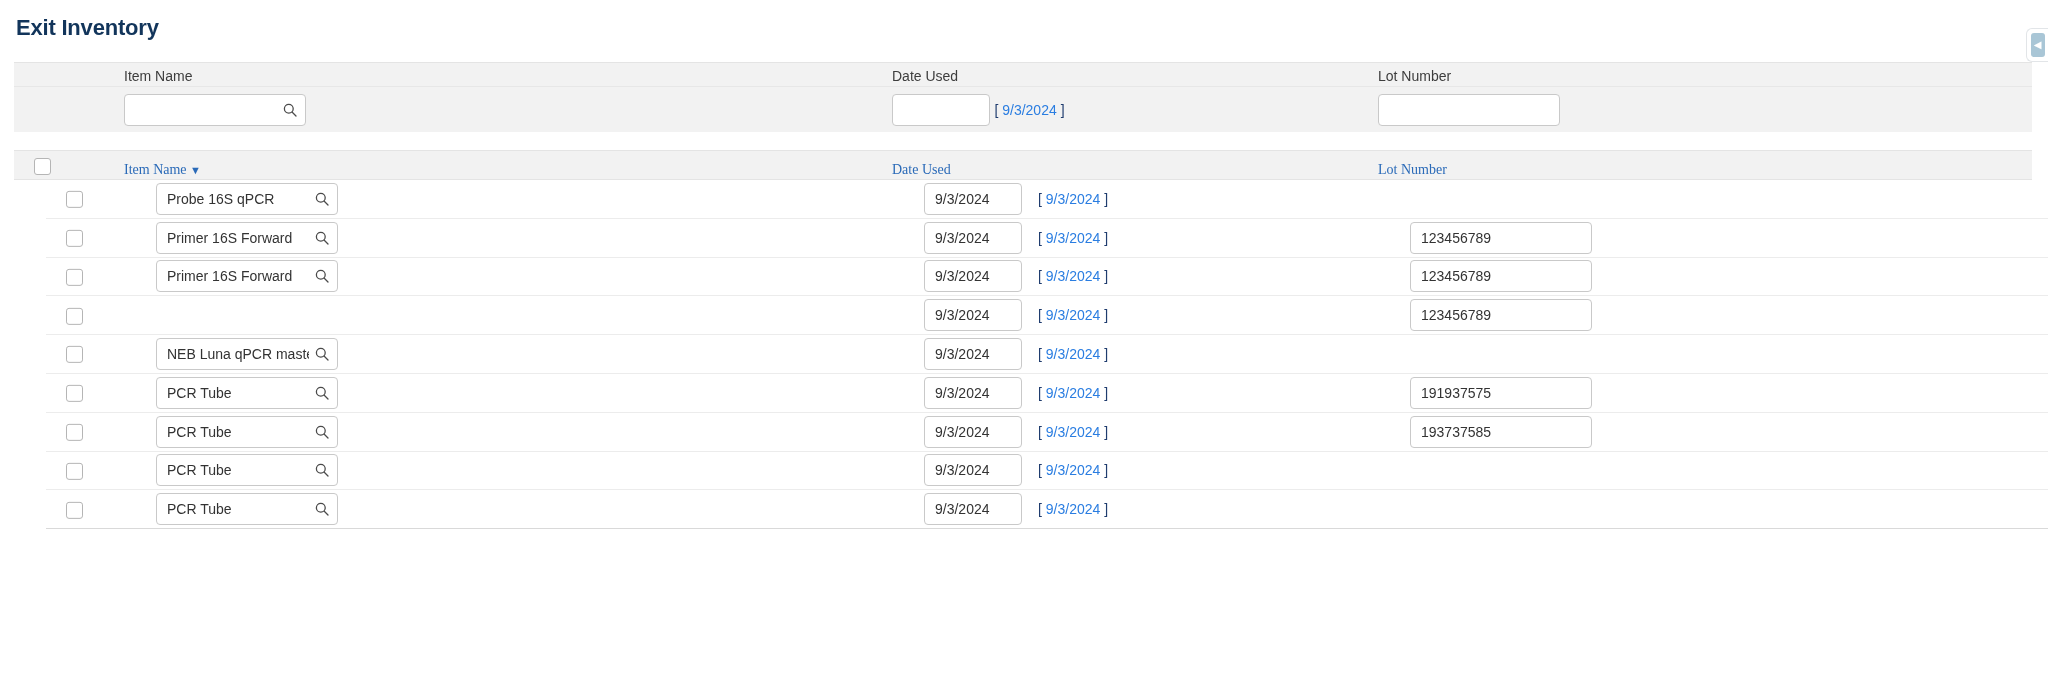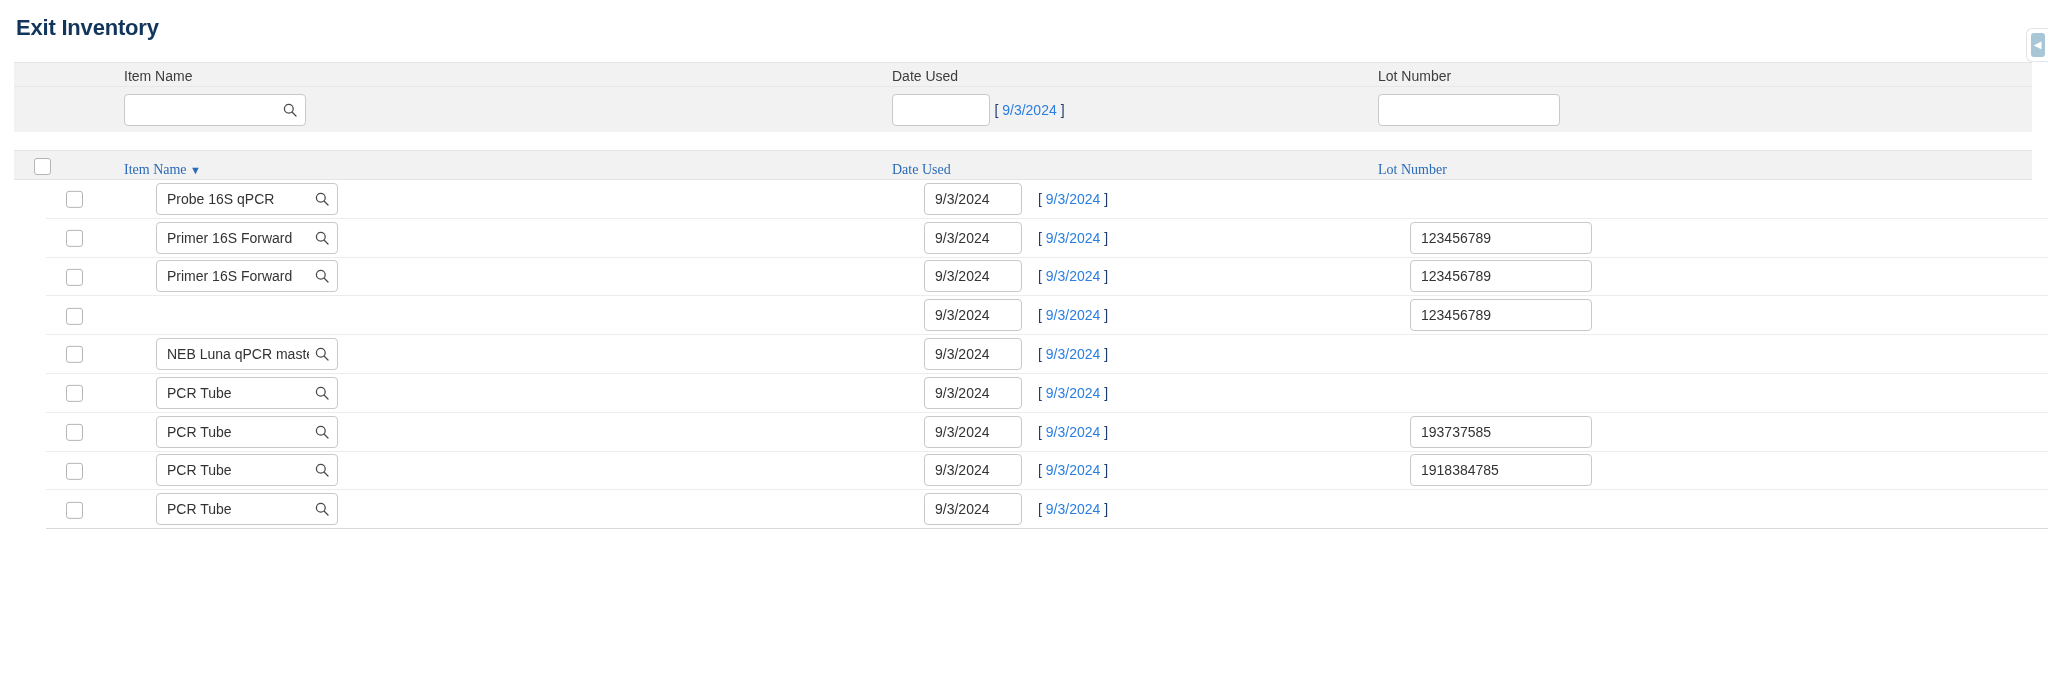--- a/index.html
+++ b/index.html
@@ -271,38 +271,38 @@
             </svg></span></span>
         <span class="cell-abs col-date"><input class="tin tin-date" type="text" value="9/3/2024" style=""><span class="date-note" style="margin-left:16px;"><span>[</span> <b>9/3/2024</b> <span>]</span></span></span>
       </div>
       <div class="row">
         <span class="cell-abs col-check" style="left:20px;"><input class="cbx" type="checkbox" style=""></span>
         <span class="cell-abs col-name"><span class="name-holder"><input class="tin tin-name" type="text" value="PCR Tube" style=""><svg class="search-ico" viewBox="0 0 20 20" fill="none" stroke="currentColor" stroke-width="1.6">
               <circle cx="8.5" cy="8.5" r="5.5"></circle>
               <line x1="12.8" y1="12.8" x2="17.5" y2="17.5" stroke-linecap="round"></line>
             </svg></span></span>
         <span class="cell-abs col-date"><input class="tin tin-date" type="text" value="9/3/2024" style=""><span class="date-note" style="margin-left:16px;"><span>[</span> <b>9/3/2024</b> <span>]</span></span></span>
+        <span class="cell-abs col-lot"><input class="tin tin-lot" type="text" value="191937575" style=""></span>
       </div>
       <div class="row">
         <span class="cell-abs col-check" style="left:20px;"><input class="cbx" type="checkbox" style=""></span>
         <span class="cell-abs col-name"><span class="name-holder"><input class="tin tin-name" type="text" value="PCR Tube" style=""><svg class="search-ico" viewBox="0 0 20 20" fill="none" stroke="currentColor" stroke-width="1.6">
               <circle cx="8.5" cy="8.5" r="5.5"></circle>
               <line x1="12.8" y1="12.8" x2="17.5" y2="17.5" stroke-linecap="round"></line>
             </svg></span></span>
         <span class="cell-abs col-date"><input class="tin tin-date" type="text" value="9/3/2024" style=""><span class="date-note" style="margin-left:16px;"><span>[</span> <b>9/3/2024</b> <span>]</span></span></span>
         <span class="cell-abs col-lot"><input class="tin tin-lot" type="text" value="193737585" style=""></span>
       </div>
       <div class="row">
         <span class="cell-abs col-check" style="left:20px;"><input class="cbx" type="checkbox" style=""></span>
         <span class="cell-abs col-name"><span class="name-holder"><input class="tin tin-name" type="text" value="PCR Tube" style=""><svg class="search-ico" viewBox="0 0 20 20" fill="none" stroke="currentColor" stroke-width="1.6">
               <circle cx="8.5" cy="8.5" r="5.5"></circle>
               <line x1="12.8" y1="12.8" x2="17.5" y2="17.5" stroke-linecap="round"></line>
             </svg></span></span>
         <span class="cell-abs col-date"><input class="tin tin-date" type="text" value="9/3/2024" style=""><span class="date-note" style="margin-left:16px;"><span>[</span> <b>9/3/2024</b> <span>]</span></span></span>
-        <span class="cell-abs col-lot"><input class="tin tin-lot" type="text" value="1918384785" style=""></span>
       </div>
       <div class="row">
         <span class="cell-abs col-check" style="left:20px;"><input class="cbx" type="checkbox" style=""></span>
         <span class="cell-abs col-name"><span class="name-holder"><input class="tin tin-name" type="text" value="PCR Tube" style=""><svg class="search-ico" viewBox="0 0 20 20" fill="none" stroke="currentColor" stroke-width="1.6">
               <circle cx="8.5" cy="8.5" r="5.5"></circle>
               <line x1="12.8" y1="12.8" x2="17.5" y2="17.5" stroke-linecap="round"></line>
             </svg></span></span>
         <span class="cell-abs col-date"><input class="tin tin-date" type="text" value="9/3/2024" style=""><span class="date-note" style="margin-left:16px;"><span>[</span> <b>9/3/2024</b> <span>]</span></span></span>
       </div>
     </div>

